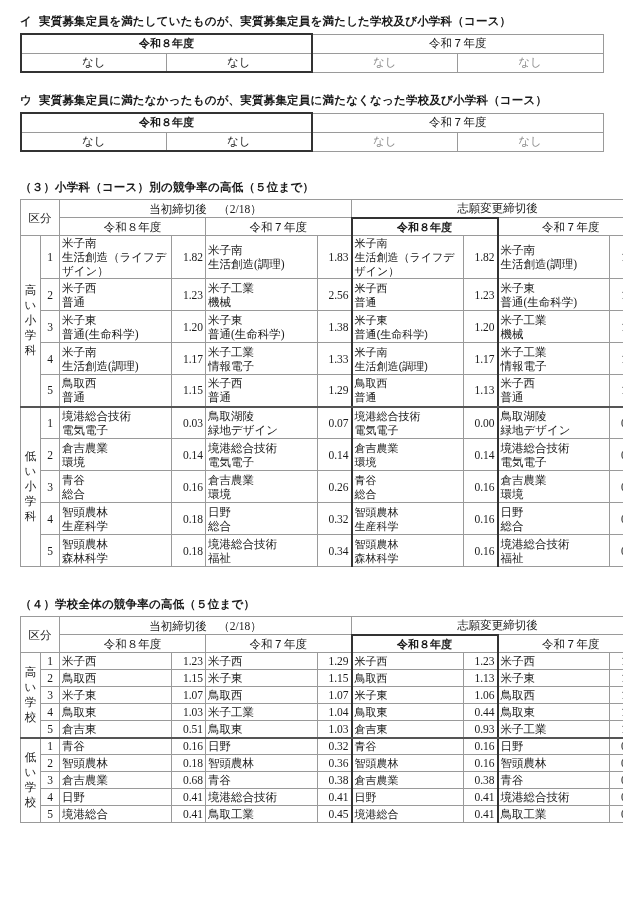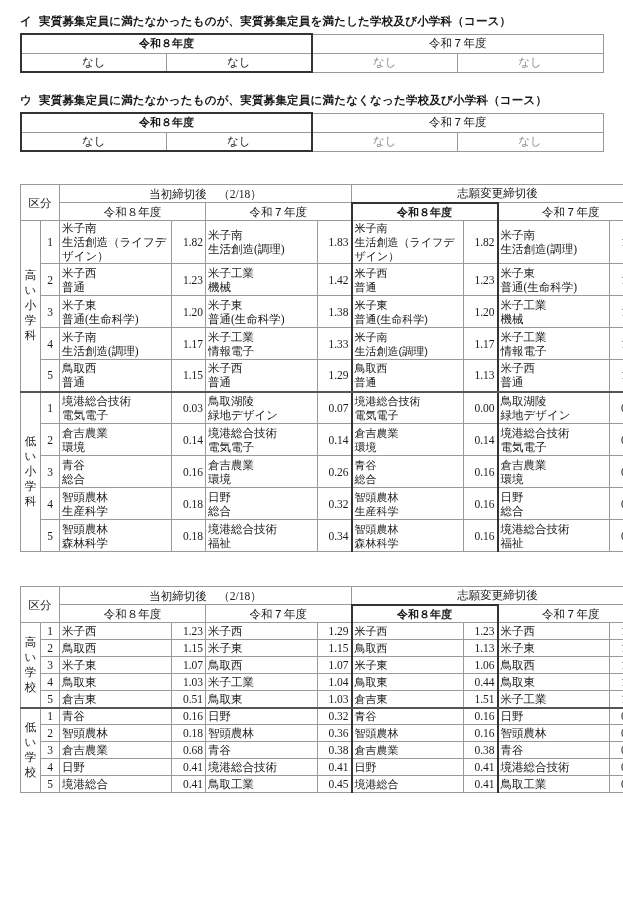--- a/index.html
+++ b/index.html
@@ -114,21 +114,21 @@
   .outer-t { border-top: 1.6px solid #6a6a6a; }
   .outer-b { border-bottom: 1.6px solid #6a6a6a; }
 </style>
 </head>
 <body>
 
 <div class="page">
 
   <div style="padding:14px 20px 0 20px;">
     <div class="sec-head">
-      <span class="marker">イ</span><span>実質募集定員に満たなかったものが、実質募集定員を満たした学校及び小学科（コース）</span>
+      <span class="marker">イ</span><span>実質募集定員を満たしていたものが、実質募集定員を満たした学校及び小学科（コース）</span>
     </div>
     <table class="nashi" style="margin-top:4px;">
       <colgroup>
           <col style="width:145px">
           <col style="width:146px">
           <col style="width:145px">
           <col style="width:146px">
         </colgroup>
       <tbody>
           <tr>
@@ -165,20 +165,21 @@
         <td class="hl-l hl-b dash-r">なし</td>
         <td class="hl-b hl-r">なし</td>
         <td class="faint dash-r">なし</td>
         <td class="faint">なし</td>
       </tr>
     </tbody>
       </table>
   </div>
 
   <div style="padding:28px 20px 0 20px;">
+    <div class="sec-head">（３）小学科（コース）別の競争率の高低（５位まで）</div>
     <div id="s3-table-holder" style="margin-top:4px;">
         <table class="rank">
           <colgroup>
             <col style="width:20px">
             <col style="width:19px">
             <col style="width:112px">
             <col style="width:34px">
             <col style="width:112px">
             <col style="width:34px">
             <col style="width:112px">
@@ -214,21 +215,21 @@
               <td class="name emph thick-l">米子南<br>生活創造（ライフデザイン）</td>
               <td class="val emph-val thick-r">1.82</td>
               <td class="name">米子南<br>生活創造(調理)</td>
               <td class="val outer-r">1.83</td>
             </tr>
             <tr style="height:32px">
               <td class="rk">2</td>
               <td class="name">米子西<br>普通</td>
               <td class="val dotted-r">1.23</td>
               <td class="name">米子工業<br>機械</td>
-              <td class="val dotted-r">1.42</td>
+              <td class="val dotted-r">2.56</td>
               <td class="name emph thick-l">米子西<br>普通</td>
               <td class="val emph-val thick-r">1.23</td>
               <td class="name">米子東<br>普通(生命科学)</td>
               <td class="val outer-r">1.38</td>
             </tr>
             <tr style="height:32px">
               <td class="rk">3</td>
               <td class="name">米子東<br>普通(生命科学)</td>
               <td class="val dotted-r">1.20</td>
               <td class="name">米子東<br>普通(生命科学)</td>
@@ -321,20 +322,21 @@
               <td class="val emph-val thick-r outer-b">0.16</td>
               <td class="name outer-b">境港総合技術<br>福祉</td>
               <td class="val outer-r outer-b">0.34</td>
             </tr>
           </tbody>
         </table>
       </div>
   </div>
 
   <div style="padding:30px 20px 0 20px;">
+    <div class="sec-head">（４）学校全体の競争率の高低（５位まで）</div>
     <div id="s4-table-holder" style="margin-top:4px;">
         <table class="rank">
           <colgroup>
             <col style="width:20px">
             <col style="width:19px">
             <col style="width:112px">
             <col style="width:34px">
             <col style="width:112px">
             <col style="width:34px">
             <col style="width:112px">
@@ -404,21 +406,21 @@
               <td class="name">鳥取東</td>
               <td class="val outer-r">1.04</td>
             </tr>
             <tr style="height:17px">
               <td class="rk grp-b">5</td>
               <td class="name grp-b">倉吉東</td>
               <td class="val dotted-r grp-b">0.51</td>
               <td class="name grp-b">鳥取東</td>
               <td class="val dotted-r grp-b">1.03</td>
               <td class="name emph thick-l grp-b">倉吉東</td>
-              <td class="val emph-val thick-r grp-b">1.51</td>
+              <td class="val emph-val thick-r grp-b">0.93</td>
               <td class="name grp-b">米子工業</td>
               <td class="val outer-r grp-b">1.03</td>
             </tr>
             <tr style="height:17px">
               <td class="vlabel outer-l grp-t outer-b" rowspan="5">
                 <span>低</span>
                 <span>い</span>
                 <span>学</span>
                 <span>校</span>
               </td>

